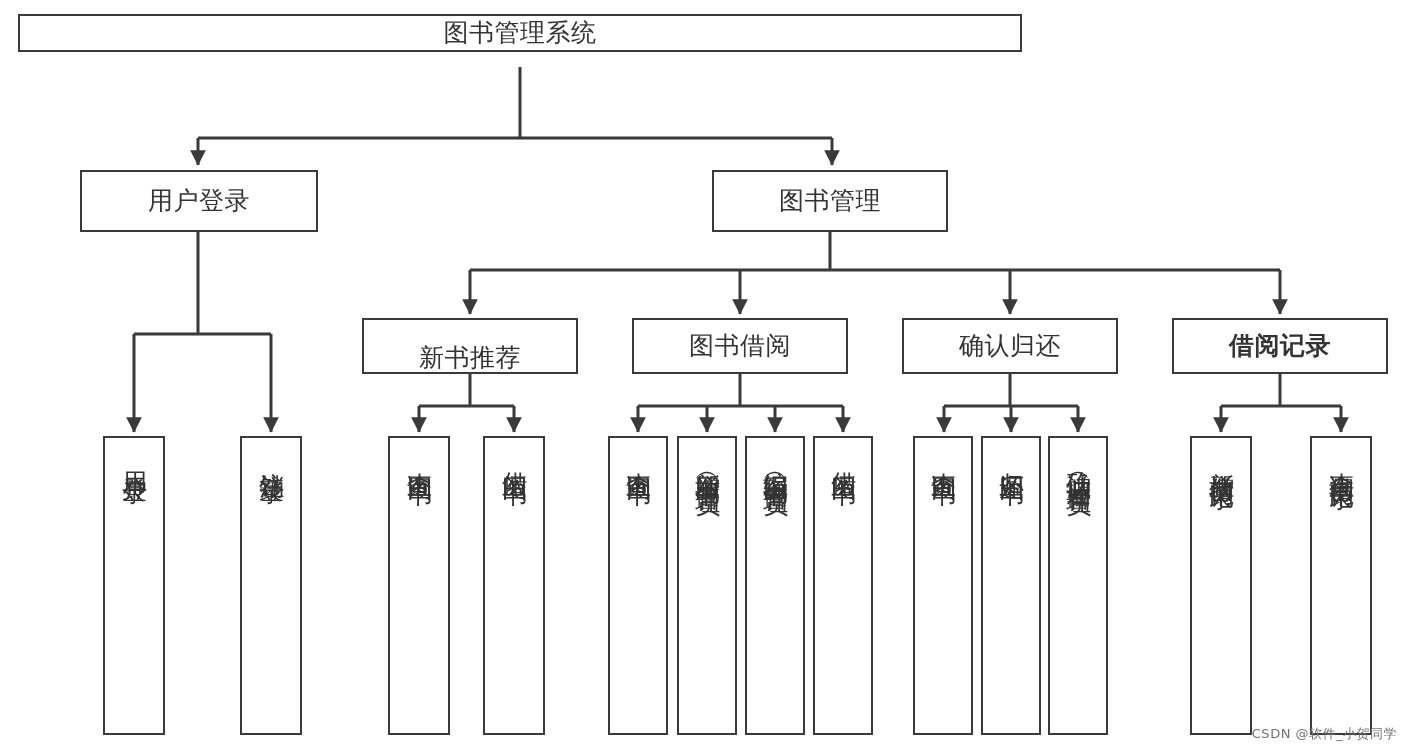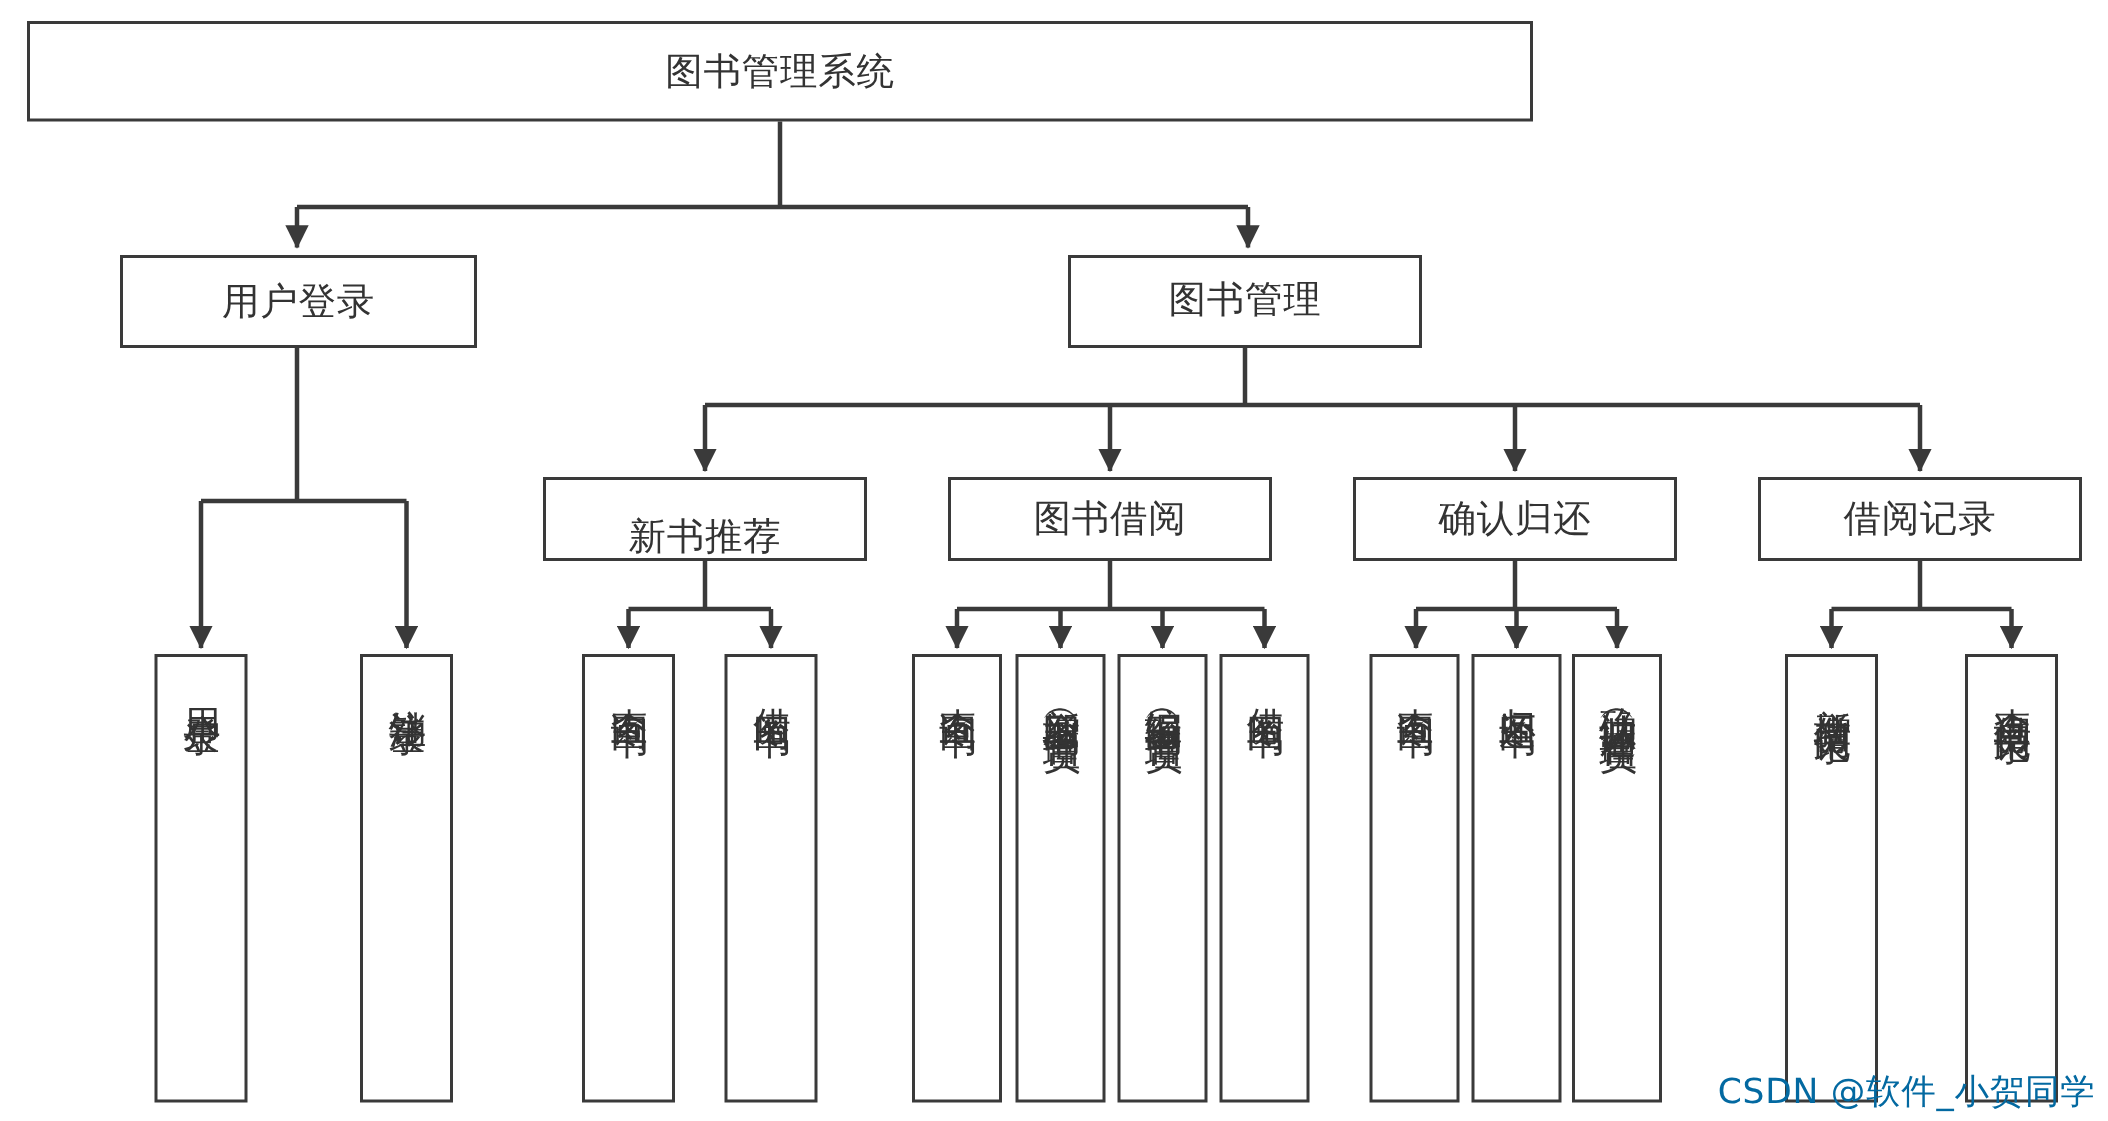--- a/index.html
+++ b/index.html
@@ -59,22 +59,22 @@
     text-orientation: upright;
     font-size: 25px;
     line-height: 1.05;
     letter-spacing: 3px;
     white-space: nowrap;
   }
   .watermark {
     position: absolute;
     right: 8px;
     bottom: 4px;
-    font-size: 23px;
-    color: #0369a1;
+    font-size: 13px;
+    color: #737373;
     letter-spacing: 0.5px;
     z-index: 5;
     white-space: nowrap;
   }
 </style>
 </head>
 <body>
 
 <div id="diagram-root">
 
@@ -121,41 +121,41 @@
       <path d="M 1011 406 L 1011 432" marker-end="url(#arrow)"></path>
       <path d="M 1078 406 L 1078 432" marker-end="url(#arrow)"></path>
 
       <path d="M 1280 374 L 1280 406"></path>
       <path d="M 1221 406 L 1341 406"></path>
       <path d="M 1221 406 L 1221 432" marker-end="url(#arrow)"></path>
       <path d="M 1341 406 L 1341 432" marker-end="url(#arrow)"></path>
     </g>
   </svg>
 
-  <div class="node root horiz" style="left:18px; top:14px; width:1004px; height:67px;">
+  <div class="node root horiz" style="left:18px; top:14px; width:1004px; height:38px;">
     <span class="label">图书管理系统</span>
   </div>
 
   <div class="node horiz" style="left:80px; top:170px; width:238px; height:62px;">
     <span class="label">用户登录</span>
   </div>
   <div class="node horiz" style="left:712px; top:170px; width:236px; height:62px;font-family:Liberation Serif, serif;">
     <span class="label">图书管理</span>
   </div>
 
   <div class="node horiz" style="left:362px; top:318px; width:216px; height:56px;align-items:flex-end;">
     <span class="label">新书推荐</span>
   </div>
   <div class="node horiz" style="left:632px; top:318px; width:216px; height:56px;">
     <span class="label">图书借阅</span>
   </div>
   <div class="node horiz" style="left:902px; top:318px; width:216px; height:56px;">
     <span class="label">确认归还</span>
   </div>
-  <div class="node horiz" style="left:1172px; top:318px; width:216px; height:56px;">
+  <div class="node horiz" style="left:1172px; top:318px; width:216px; height:56px;font-weight:bold;">
     <span class="label">借阅记录</span>
   </div>
 
   <div class="node vert" style="left:103px; top:436px; width:62px; height:299px;">
     <span class="label">用户登录</span>
   </div>
   <div class="node vert" style="left:240px; top:436px; width:62px; height:299px;">
     <span class="label">注销登录</span>
   </div>
 

